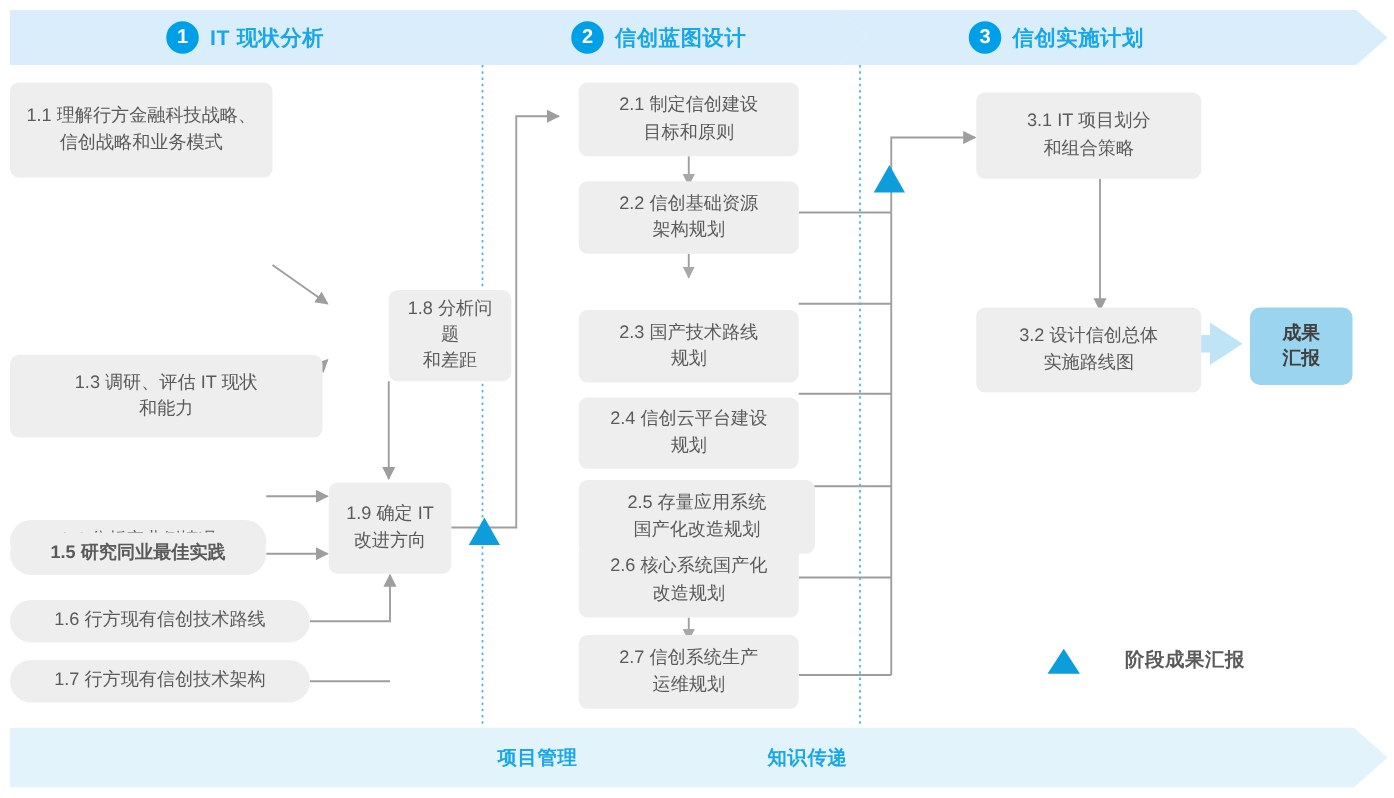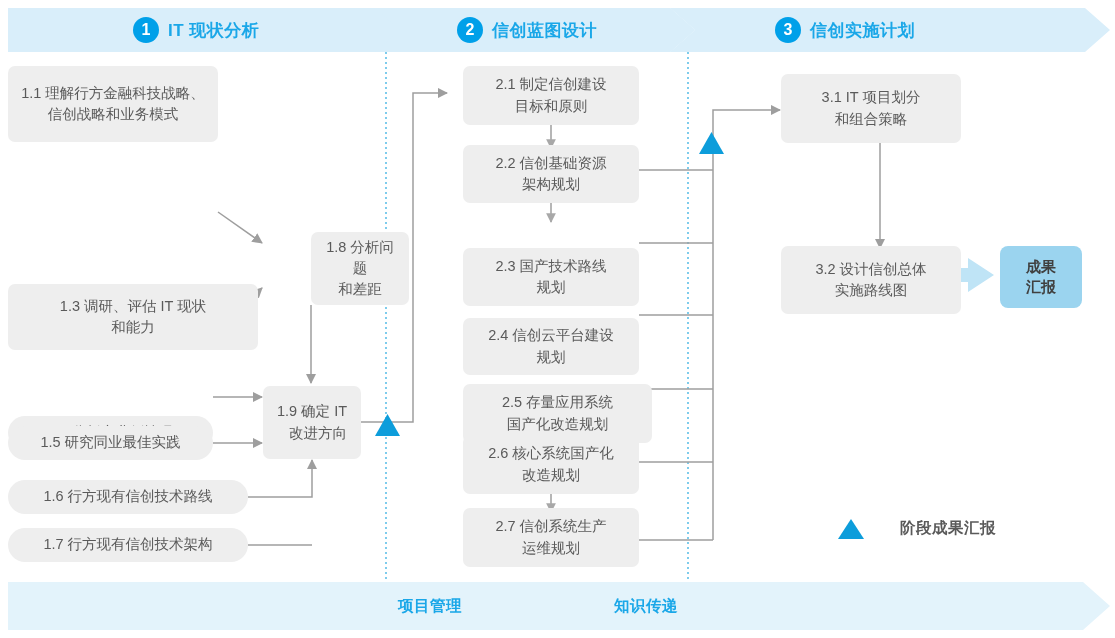--- a/index.html
+++ b/index.html
@@ -189,33 +189,33 @@
 
   <div class="box" style="left:8px;top:66px;width:210px;height:76px;">
     <span class="txt">1.1 理解行方金融科技战略、<br>信创战略和业务模式</span>
   </div>
   <div class="box" style="left:8px;top:284px;width:250px;height:66px;">
     <span class="txt">1.3 调研、评估 IT 现状<br>和能力</span>
   </div>
   <div class="box pill" style="left:8px;top:380px;width:205px;height:34px;margin-top:36px;">
     <span class="txt">1.4 分析产业侧情况</span>
   </div>
-  <div class="box pill" style="left:8px;top:426px;width:205px;height:34px;">
+  <div class="box pill" style="left:8px;top:426px;width:205px;height:34px;font-weight:bold;">
     <span class="txt">1.5 研究同业最佳实践</span>
   </div>
   <div class="box pill" style="left:8px;top:480px;width:240px;height:34px;">
     <span class="txt">1.6 行方现有信创技术路线</span>
   </div>
   <div class="box pill" style="left:8px;top:528px;width:240px;height:34px;">
     <span class="txt">1.7 行方现有信创技术架构</span>
   </div>
   <div class="box" style="left:263px;top:232px;width:98px;height:73px;margin-left:48px;">
     <span class="txt">1.8 分析问题<br>和差距</span>
   </div>
-  <div class="box" style="left:263px;top:386px;width:98px;height:73px;text-align:right;">
+  <div class="box" style="left:263px;top:386px;width:98px;height:73px;">
     <span class="txt">1.9 确定 IT<br>改进方向</span>
   </div>
 
   <div class="box" style="left:463px;top:66px;width:176px;height:59px;">
     <span class="txt">2.1 制定信创建设<br>目标和原则</span>
   </div>
   <div class="box" style="left:463px;top:145px;width:176px;height:58px;">
     <span class="txt">2.2 信创基础资源<br>架构规划</span>
   </div>
   <div class="box" style="left:463px;top:218px;width:176px;height:58px;margin-top:30px;">

